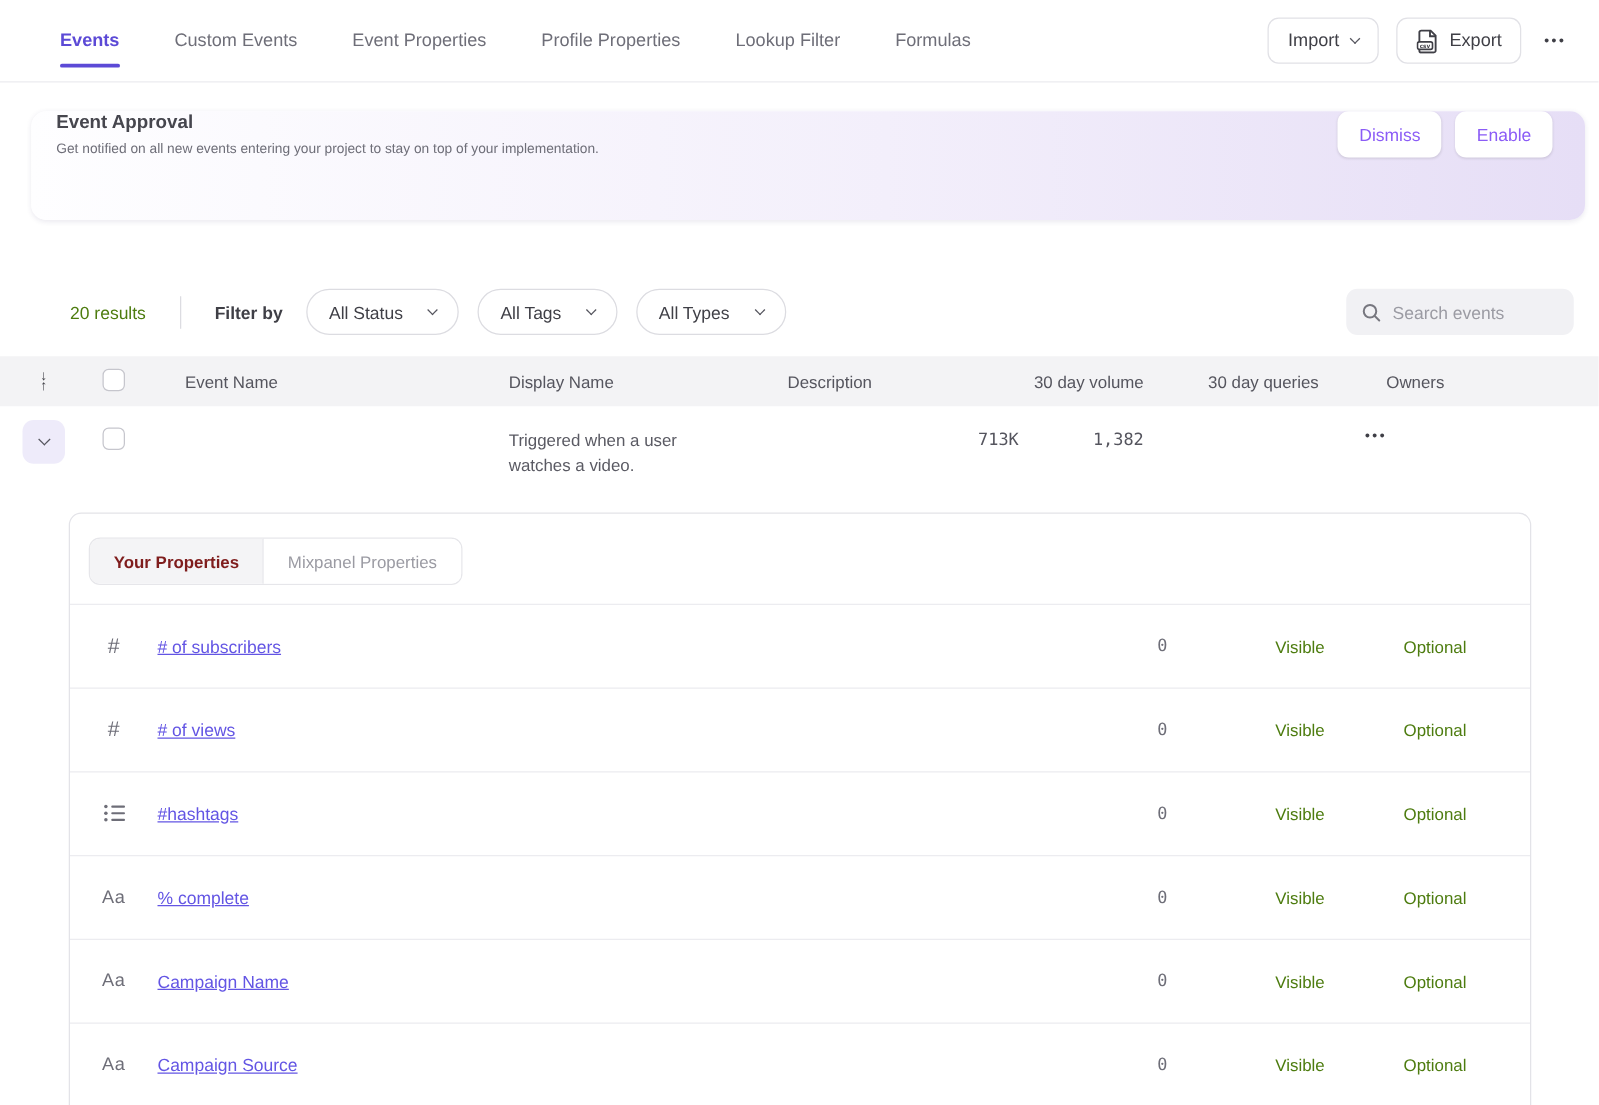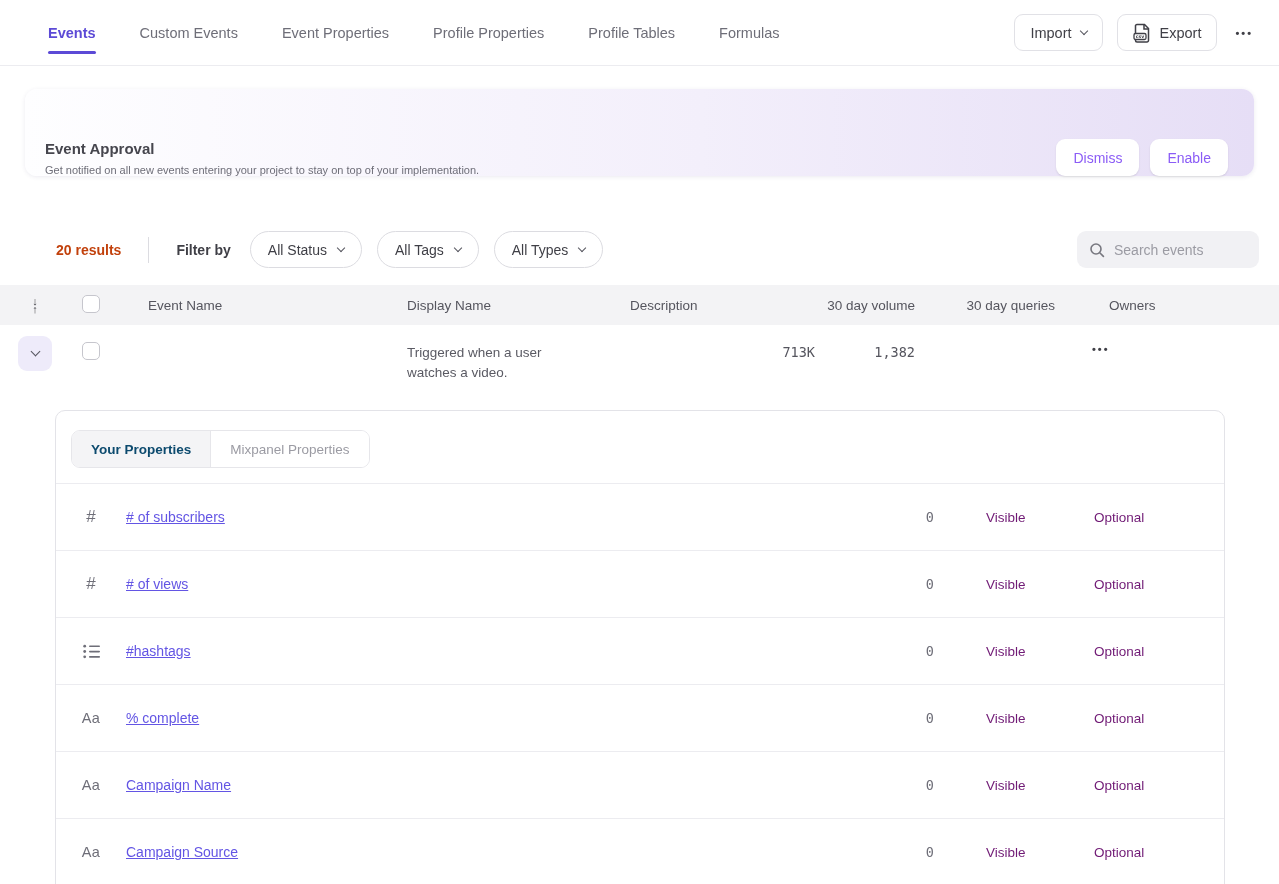--- a/index.html
+++ b/index.html
@@ -23,38 +23,38 @@
   .btn { height:37px; display:inline-flex; align-items:center; gap:9px; padding:0 15px;
          background:#fff; border:1px solid #e1e1e6; border-radius:9px; font-size:14.5px;
          color:#3f3f46; font-weight:500; }
   .more-btn { font-size:11px; letter-spacing:2px; color:#3f3f46; font-weight:700; padding:6px 4px; }
 
   .chev { width:7px; height:7px; border-right:1.6px solid #55555e; border-bottom:1.6px solid #55555e;
           transform:rotate(45deg); margin-top:-4px; display:inline-block; }
   .chev.sm { width:6px; height:6px; }
 
   
-  .banner { position:absolute; left:25px; right:25px; top:89px; height:87px; border-radius:12px;
+  .banner { position:absolute; left:25px; right:11px; top:89px; height:87px; border-radius:12px;
             background:linear-gradient(90deg,#fefeff 0%, #f3effb 55%, #e6def6 100%);
             box-shadow:0 1px 4px rgba(60,45,110,.10);
-            display:flex; align-items:flex-end; justify-content:space-between; padding:0 26px 0 20px; }
+            display:flex; align-items:flex-start; justify-content:space-between; padding:0 26px 0 20px; }
   .banner-title { font-size:15px; font-weight:700; color:#46464e; margin-bottom:7px; }
   .banner-sub { font-size:11px; color:#6e6e78; }
   .banner-actions { display:flex; gap:11px; }
   .banner-btn { height:37px; padding:0 17px; background:#fff; border-radius:9px; font-size:14px;
                 font-weight:500; color:#8b5cf6; box-shadow:0 1px 2px rgba(0,0,0,.10); }
 
   
   .filter-bar { position:absolute; top:231px; left:56px; right:20px; height:37px;
                 display:flex; align-items:center; }
-  .results { font-size:14px; font-weight:700; color:#c2410c; }
+  .results { font-size:14px; font-weight:400; color:#4d7c0f; }
   .vdivider { width:1px; height:26px; background:#dcdce1; margin:0 27px; }
   .filter-by { font-size:14px; font-weight:600; color:#3f3f46; margin-right:19px; }
   .pills { display:flex; gap:15px; }
-  .pill { height:37px; display:inline-flex; align-items:center; gap:11px; padding:0 17px;
+  .pill { height:37px; display:inline-flex; align-items:center; gap:21px; padding:0 17px;
           border:1px solid #dcdce1; border-radius:19px; background:#fff; font-size:14px;
           font-weight:500; color:#3f3f46; }
   .search { position:absolute; right:0; top:0; width:182px; height:37px; background:#f1f1f4;
             border-radius:9px; display:flex; align-items:center; padding:0 10px 0 12px; gap:9px; }
   .search input { border:none; outline:none; background:transparent; font-family:inherit;
             font-size:14px; color:#a16207; width:100%; }
   .search input::placeholder { color:#9b9ba3; }
 
   
   .grid-cols { display:grid; grid-template-columns:70px 78px 259px 223px 190px 100px 140px 130px 1fr; }
@@ -79,43 +79,43 @@
   .num { font-family:"DejaVu Sans Mono", monospace; font-size:13.5px; color:#55555e; }
   .cell-num { margin-top:19px; text-align:right; padding-right:5px; }
   .row-more { margin-top:12px; margin-left:28px; }
 
   
   .panel-card { position:absolute; top:410px; left:55px; width:1170px; height:520px;
                 background:#fff; border:1px solid #e3e3e8; border-radius:10px; overflow:hidden; }
   .panel-head { padding:19px 0 15px 15px; }
   .segmented { display:inline-flex; border:1px solid #e6e6ea; border-radius:9px; overflow:hidden; }
   .seg { height:36px; display:inline-flex; align-items:center; padding:0 19px; font-size:13.5px; }
-  .seg.active { background:#f4f4f6; color:#0c4a6e; font-weight:700; border-right:1px solid #e6e6ea; }
+  .seg.active { background:#f4f4f6; color:#7f1d1d; font-weight:700; border-right:1px solid #e6e6ea; }
   .seg.inactive { background:#fff; color:#9b9ba3; font-weight:500; }
   .panel-divider { height:1px; background:#ececf0; }
   .prop-row { display:grid; grid-template-columns:70px auto 122px 108px 108px 22px;
               align-items:center; height:67px; border-bottom:1px solid #ececf0; }
   .type-icon { text-align:center; color:#6e6e78; font-size:16px; }
   .type-icon.number { font-size:17px; }
   .type-icon.text { font-size:14.5px; letter-spacing:.5px; }
   .type-icon svg { vertical-align:middle; }
   .prop-link { font-size:14px; color:var(--link); }
   .prop-num { text-align:right; padding-right:52px; color:#6e6e78; }
-  .prop-meta { text-align:left; font-size:13.5px; color:#701a75; }
+  .prop-meta { text-align:center; font-size:13.5px; color:#4d7c0f; }
 </style>
 </head>
 <body>
 
 <nav class="topnav">
   <div class="nav-tabs">
       <button class="nav-tab active">Events</button>
       <button class="nav-tab">Custom Events</button>
       <button class="nav-tab">Event Properties</button>
       <button class="nav-tab">Profile Properties</button>
-      <button class="nav-tab">Profile Tables</button>
+      <button class="nav-tab">Lookup Filter</button>
       <button class="nav-tab">Formulas</button>
     </div>
   <div class="nav-actions">
     <button class="btn">
       <span>Import</span>
       <span class="chev sm"></span>
     </button>
     <button class="btn">
       <span style="display:inline-flex;">
         <svg width="18" height="20" viewBox="0 0 18 20" fill="none">

